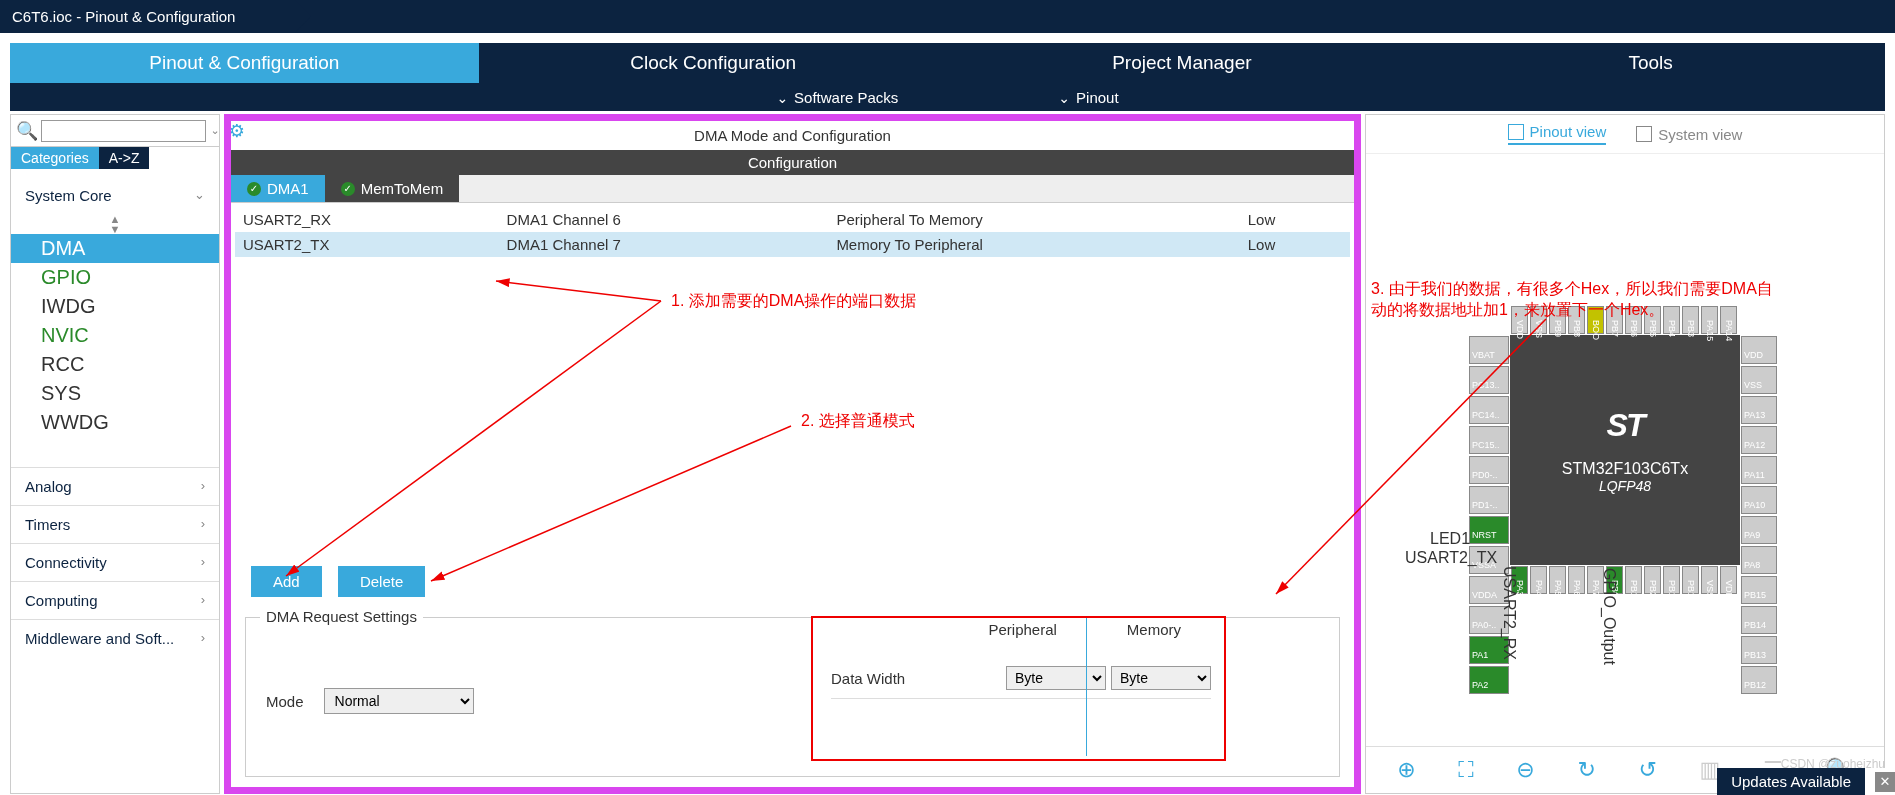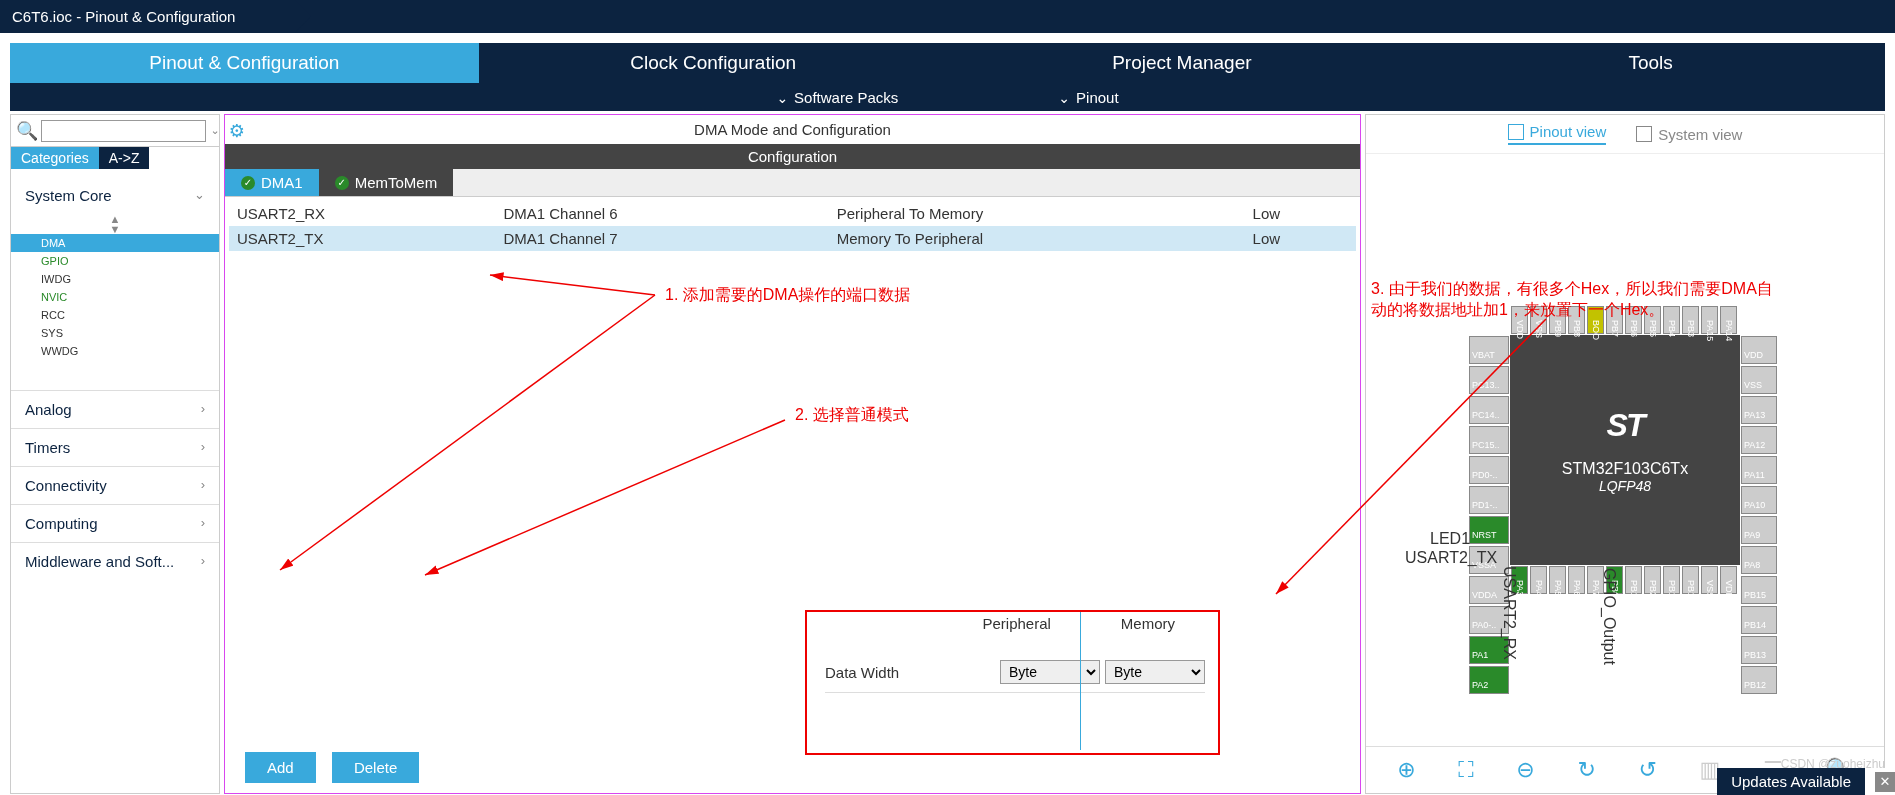--- a/index.html
+++ b/index.html
@@ -20,24 +20,24 @@
 .search-input { flex: 1; height: 22px; border: 1px solid #999; font-size: 12px; padding: 0 4px; }
 .cat-tabs { display: flex; }
 .cat-tab { padding: 3px 10px; font-size: 14px; cursor: pointer; }
 .cat-tab.active { background: #39a9dc; color: #fff; }
 .cat-tab.inactive { background: #0c2340; color: #fff; }
 .cat-section { padding: 8px 0; }
 .cat-group-header { display: flex; justify-content: space-between; padding: 10px 14px; color: #0c2340; cursor: pointer; border-top: 1px solid #ddd; font-size: 15px; }
 .cat-group-header:first-of-type { border-top: none; }
 .chev { color: #888; font-size: 13px; }
 .updown-icon { text-align: center; color: #888; font-size: 11px; line-height: 10px; }
-.cat-item { padding: 3px 14px 3px 30px; font-size: 11px; cursor: pointer; color: #333; }
+.cat-item { padding: 3px 14px 3px 30px; font-size: 20px; cursor: pointer; color: #333; }
 .cat-item.selected { background: #39a9dc; color: #fff; }
 .cat-item.green { color: #2a8a2a; }
-.center-panel { flex: 1; border: 1px solid #d946ef; display: flex; flex-direction: column; position: relative; }
+.center-panel { flex: 1; border: 7px solid #d946ef; display: flex; flex-direction: column; position: relative; }
 .cfg-title { text-align: center; padding: 6px; font-size: 15px; color: #333; }
 .cfg-header { background: #444; color: #fff; text-align: center; padding: 4px; font-size: 15px; }
 .sub-tabs { display: flex; background: #eee; border-bottom: 1px solid #ccc; }
 .sub-tab { padding: 5px 16px; font-size: 15px; cursor: pointer; display: flex; align-items: center; gap: 6px; }
 .sub-tab.dma1 { background: #39a9dc; color: #fff; }
 .sub-tab.mem { background: #444; color: #fff; }
 .check-circle { width: 14px; height: 14px; border-radius: 50%; background: #2a8a2a; display: inline-flex; align-items: center; justify-content: center; color: #fff; font-size: 10px; }
 .dma-table { width: calc(100% - 8px); margin: 4px; border-collapse: collapse; }
 .dma-table th { background: #39a9dc; color: #fff; padding: 5px; font-weight: normal; font-size: 15px; border: 1px solid #fff; }
 .dma-table td { padding: 4px 8px; font-size: 15px; color: #333; }
@@ -186,20 +186,27 @@
             <td>DMA1 Channel 7</td>
             <td>Memory To Peripheral</td>
             <td>Low</td>
       </tr>
     </tbody>
       </table>
     <div style="flex:1"></div>
     <div class="btn-row">
       <button class="btn">Add</button>
       <button class="btn">Delete</button>
+    </div>
+    <div class="settings-box" style="height:160px">
+      <span class="settings-legend">DMA Request Settings</span>
+      <div class="mode-row" style="margin-top:50px">
+        <label>Mode</label>
+        <select class="mode-select"><option>Normal</option></select>
+      </div>
     </div>
 
     <div class="settings-grid">
       <div class="col-hdr">
         <span>Peripheral</span>
         <span>Memory</span>
       </div>
       <div class="grid-row">
         <span class="lbl">Data Width</span>
         <select class="byte-sel"><option>Byte</option></select>

